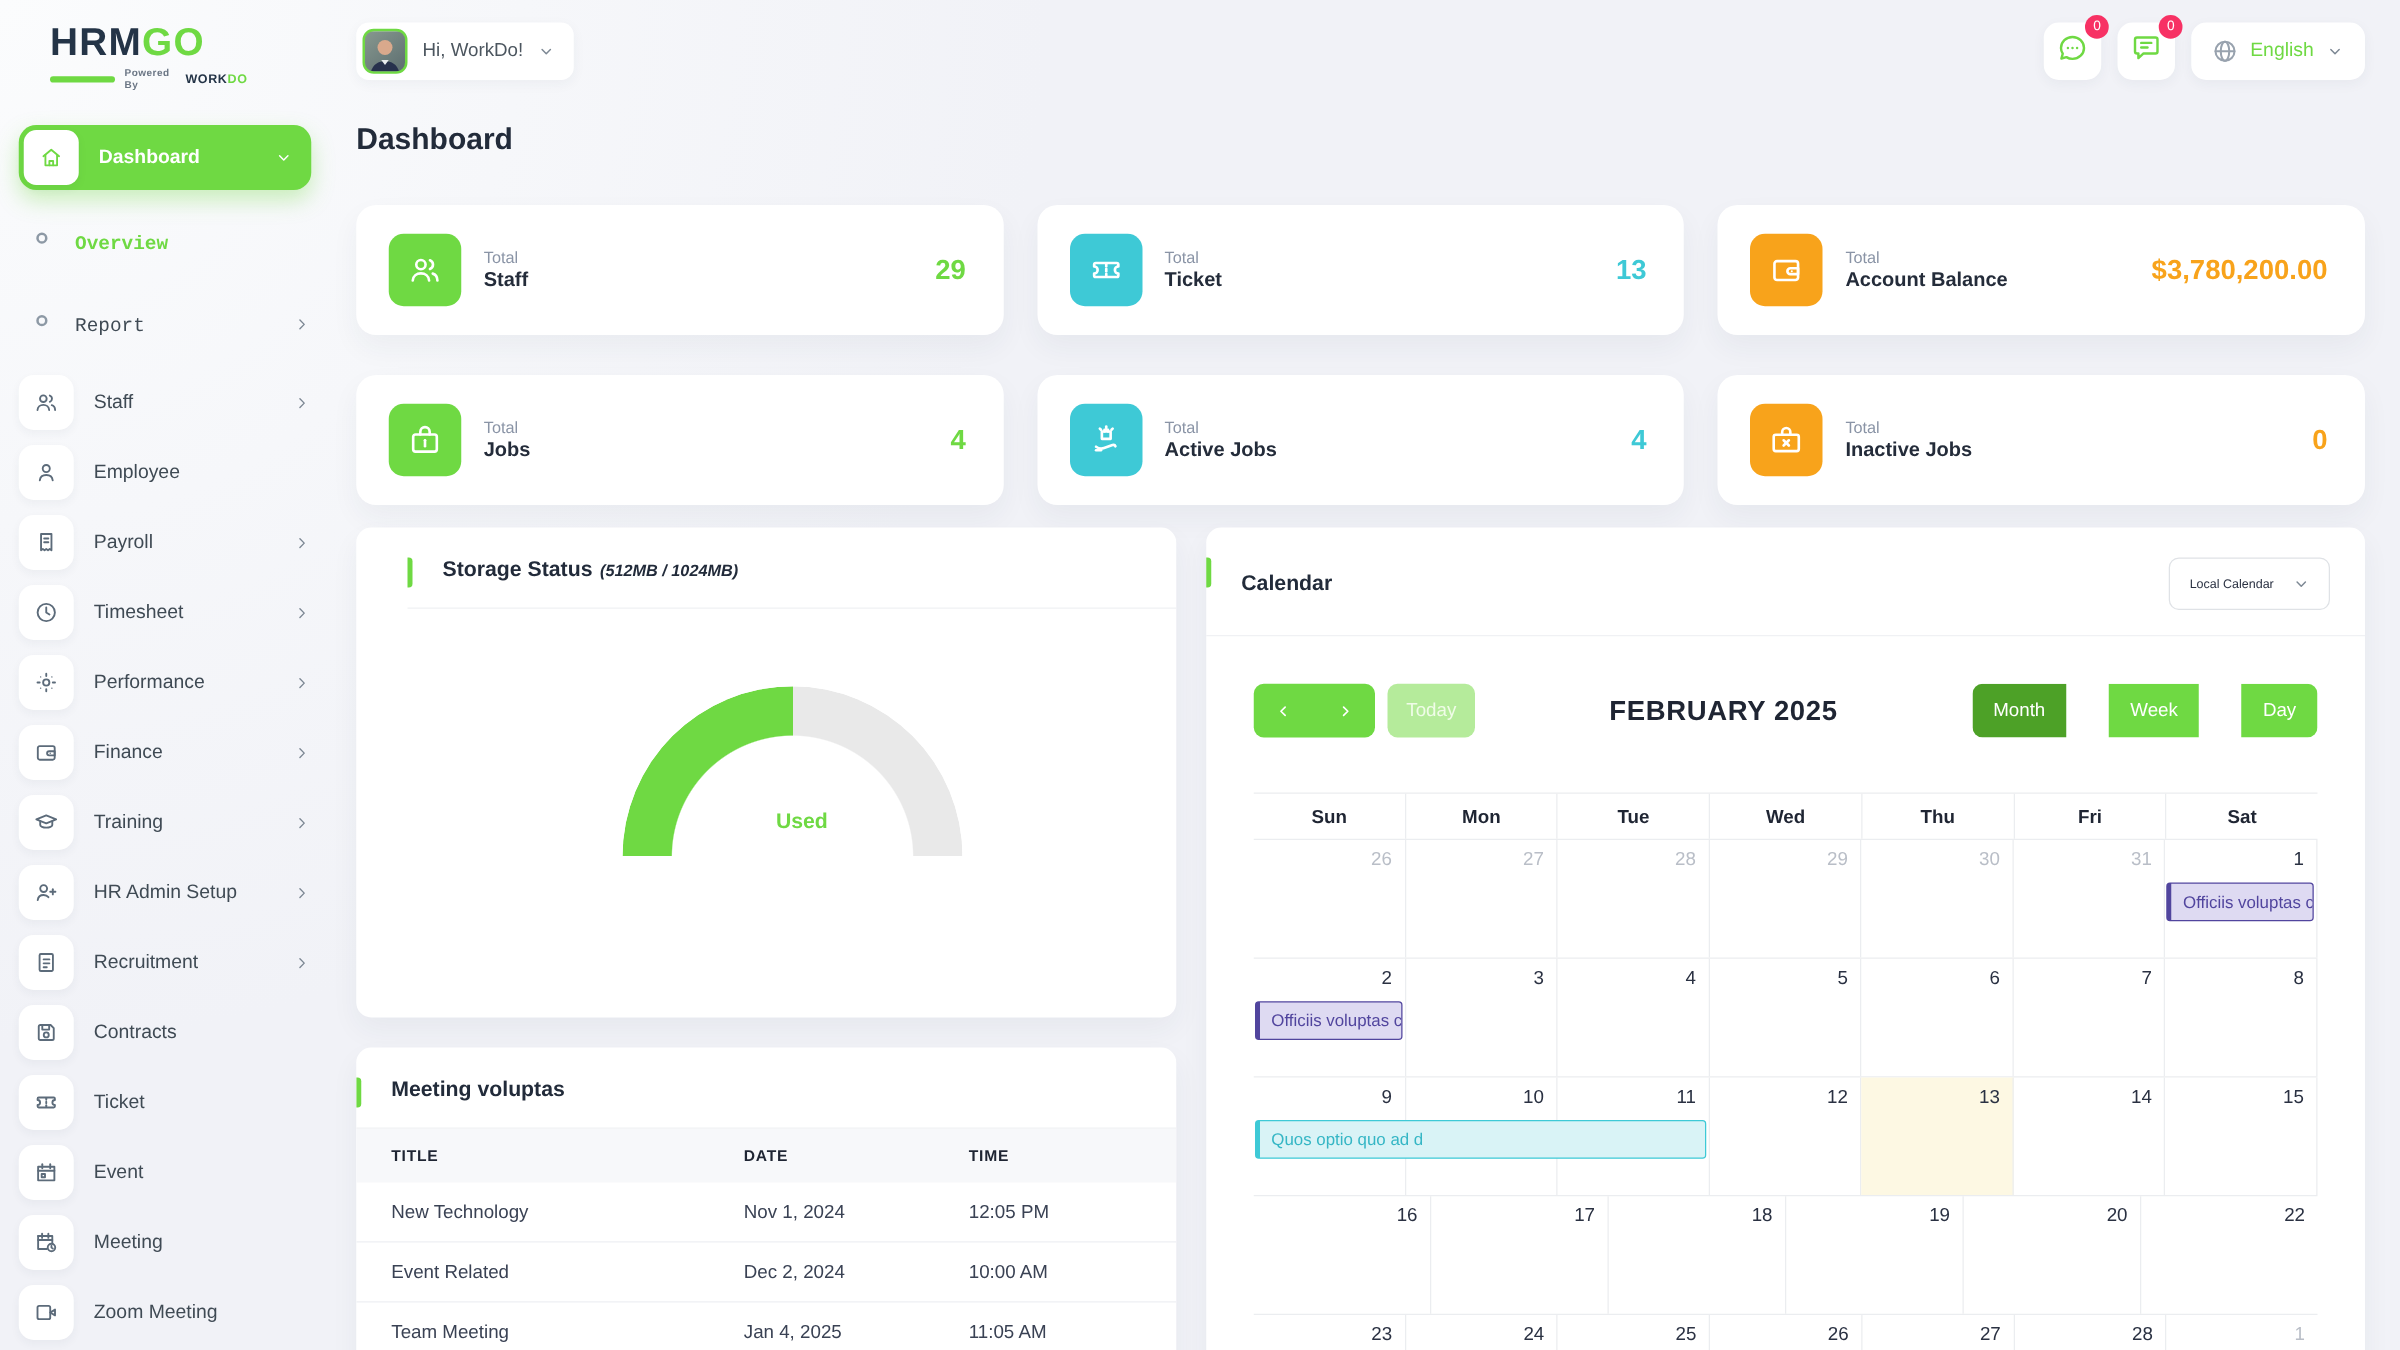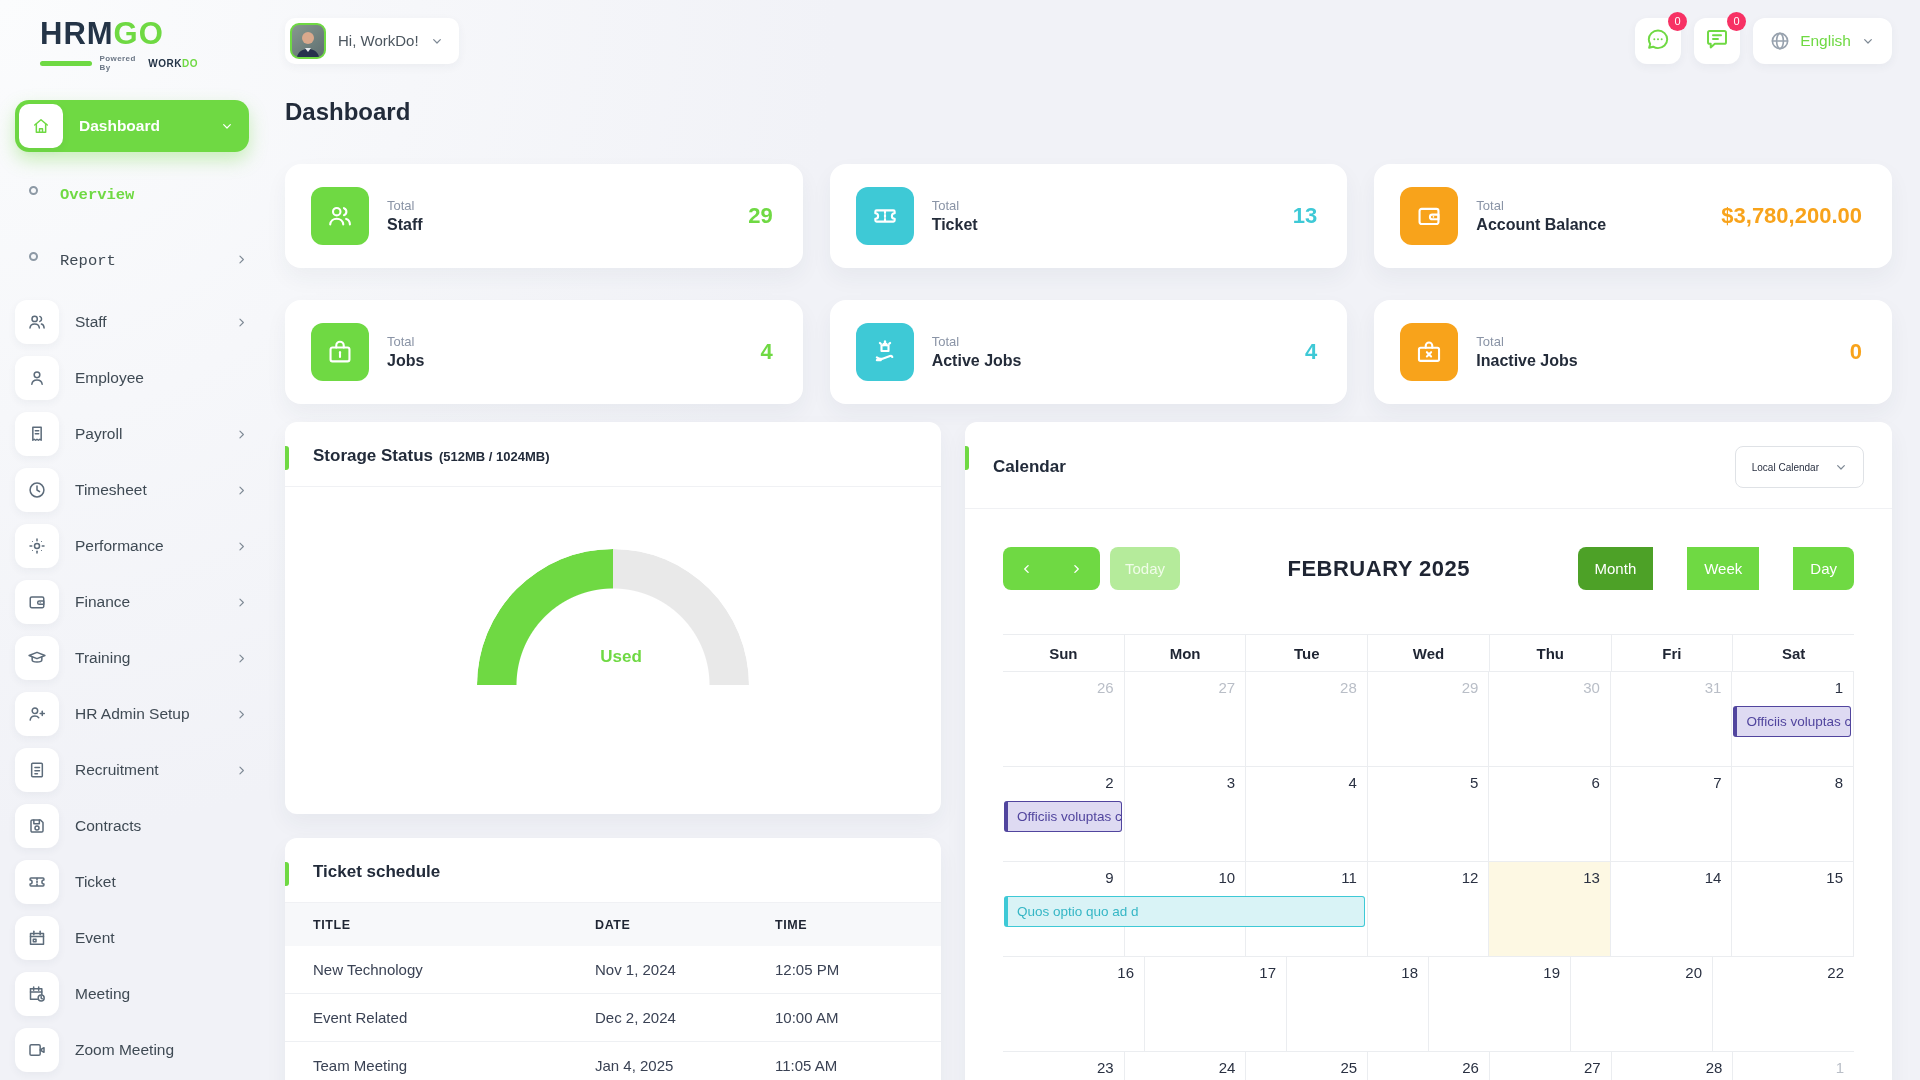--- a/index.html
+++ b/index.html
@@ -72,24 +72,24 @@
   
   .content-row { margin-top:18px; display:flex; gap:24px; align-items:flex-start; }
   .col-left { width:656px; flex:0 0 656px; }
   .col-right { flex:1; }
   .panel { background:#fff; border-radius:12px; box-shadow:0 10px 22px rgba(46,52,72,.05); position:relative; }
   .panel-head { position:relative; padding:24px 28px 20px; border-bottom:1px solid #f0f1f4;
                 display:flex; align-items:center; }
   .panel-accent { position:absolute; left:0; top:24px; width:4px; height:24px; background:#6fd943;
                   border-radius:0 3px 3px 0; }
   .panel-title { font-size:17px; font-weight:bold; color:#222b3a; }
-  .panel-sub { font-size:13px; font-weight:bold; color:#222b3a; margin-left:6px; }
+  .panel-sub { font-size:13px; font-weight:bold; color:#222b3a; margin-left:6px;font-style:italic; }
 
   
-  .storage-panel { height:392px; }
+  .storage-panel { height:392px;padding-left:41px; }
   .gauge-wrap { position:relative; width:272px; height:136px; margin:62px auto 0; }
   .gauge { width:272px; height:136px; border-radius:272px 272px 0 0;
            background:conic-gradient(from -90deg at 50% 100%, #6fd943 0deg 90deg, #e9e9e9 90deg 180deg);
            -webkit-mask:radial-gradient(circle at 50% 100%, transparent 96px, #000 97px);
            mask:radial-gradient(circle at 50% 100%, transparent 96px, #000 97px); }
   .gauge-pct { position:absolute; left:0; right:0; top:54px; text-align:center; font-size:27px; color:#3a4254; }
   .gauge-used { position:absolute; left:16px; right:0; top:98px; text-align:center; font-size:17px;
                 font-weight:bold; color:#6fd943; }
 
   
@@ -542,21 +542,21 @@
           </div>
           <div class="gauge-wrap">
             <div class="gauge"></div>
             <div class="gauge-used">Used</div>
           </div>
         </div>
 
         <div class="panel meet-panel">
           <div class="panel-head">
             <span class="panel-accent"></span>
-            <span class="panel-title">Ticket schedule</span>
+            <span class="panel-title">Meeting voluptas</span>
           </div>
           <div class="mt-headrow" id="mt-head">
               <span class="mt-h">TITLE</span>
               <span class="mt-h">DATE</span>
               <span class="mt-h">TIME</span>
             </div>
           <div id="mt-body">
               <div class="mt-row">
                 <span class="mt-c">New Technology</span>
                 <span class="mt-c">Nov 1, 2024</span>

